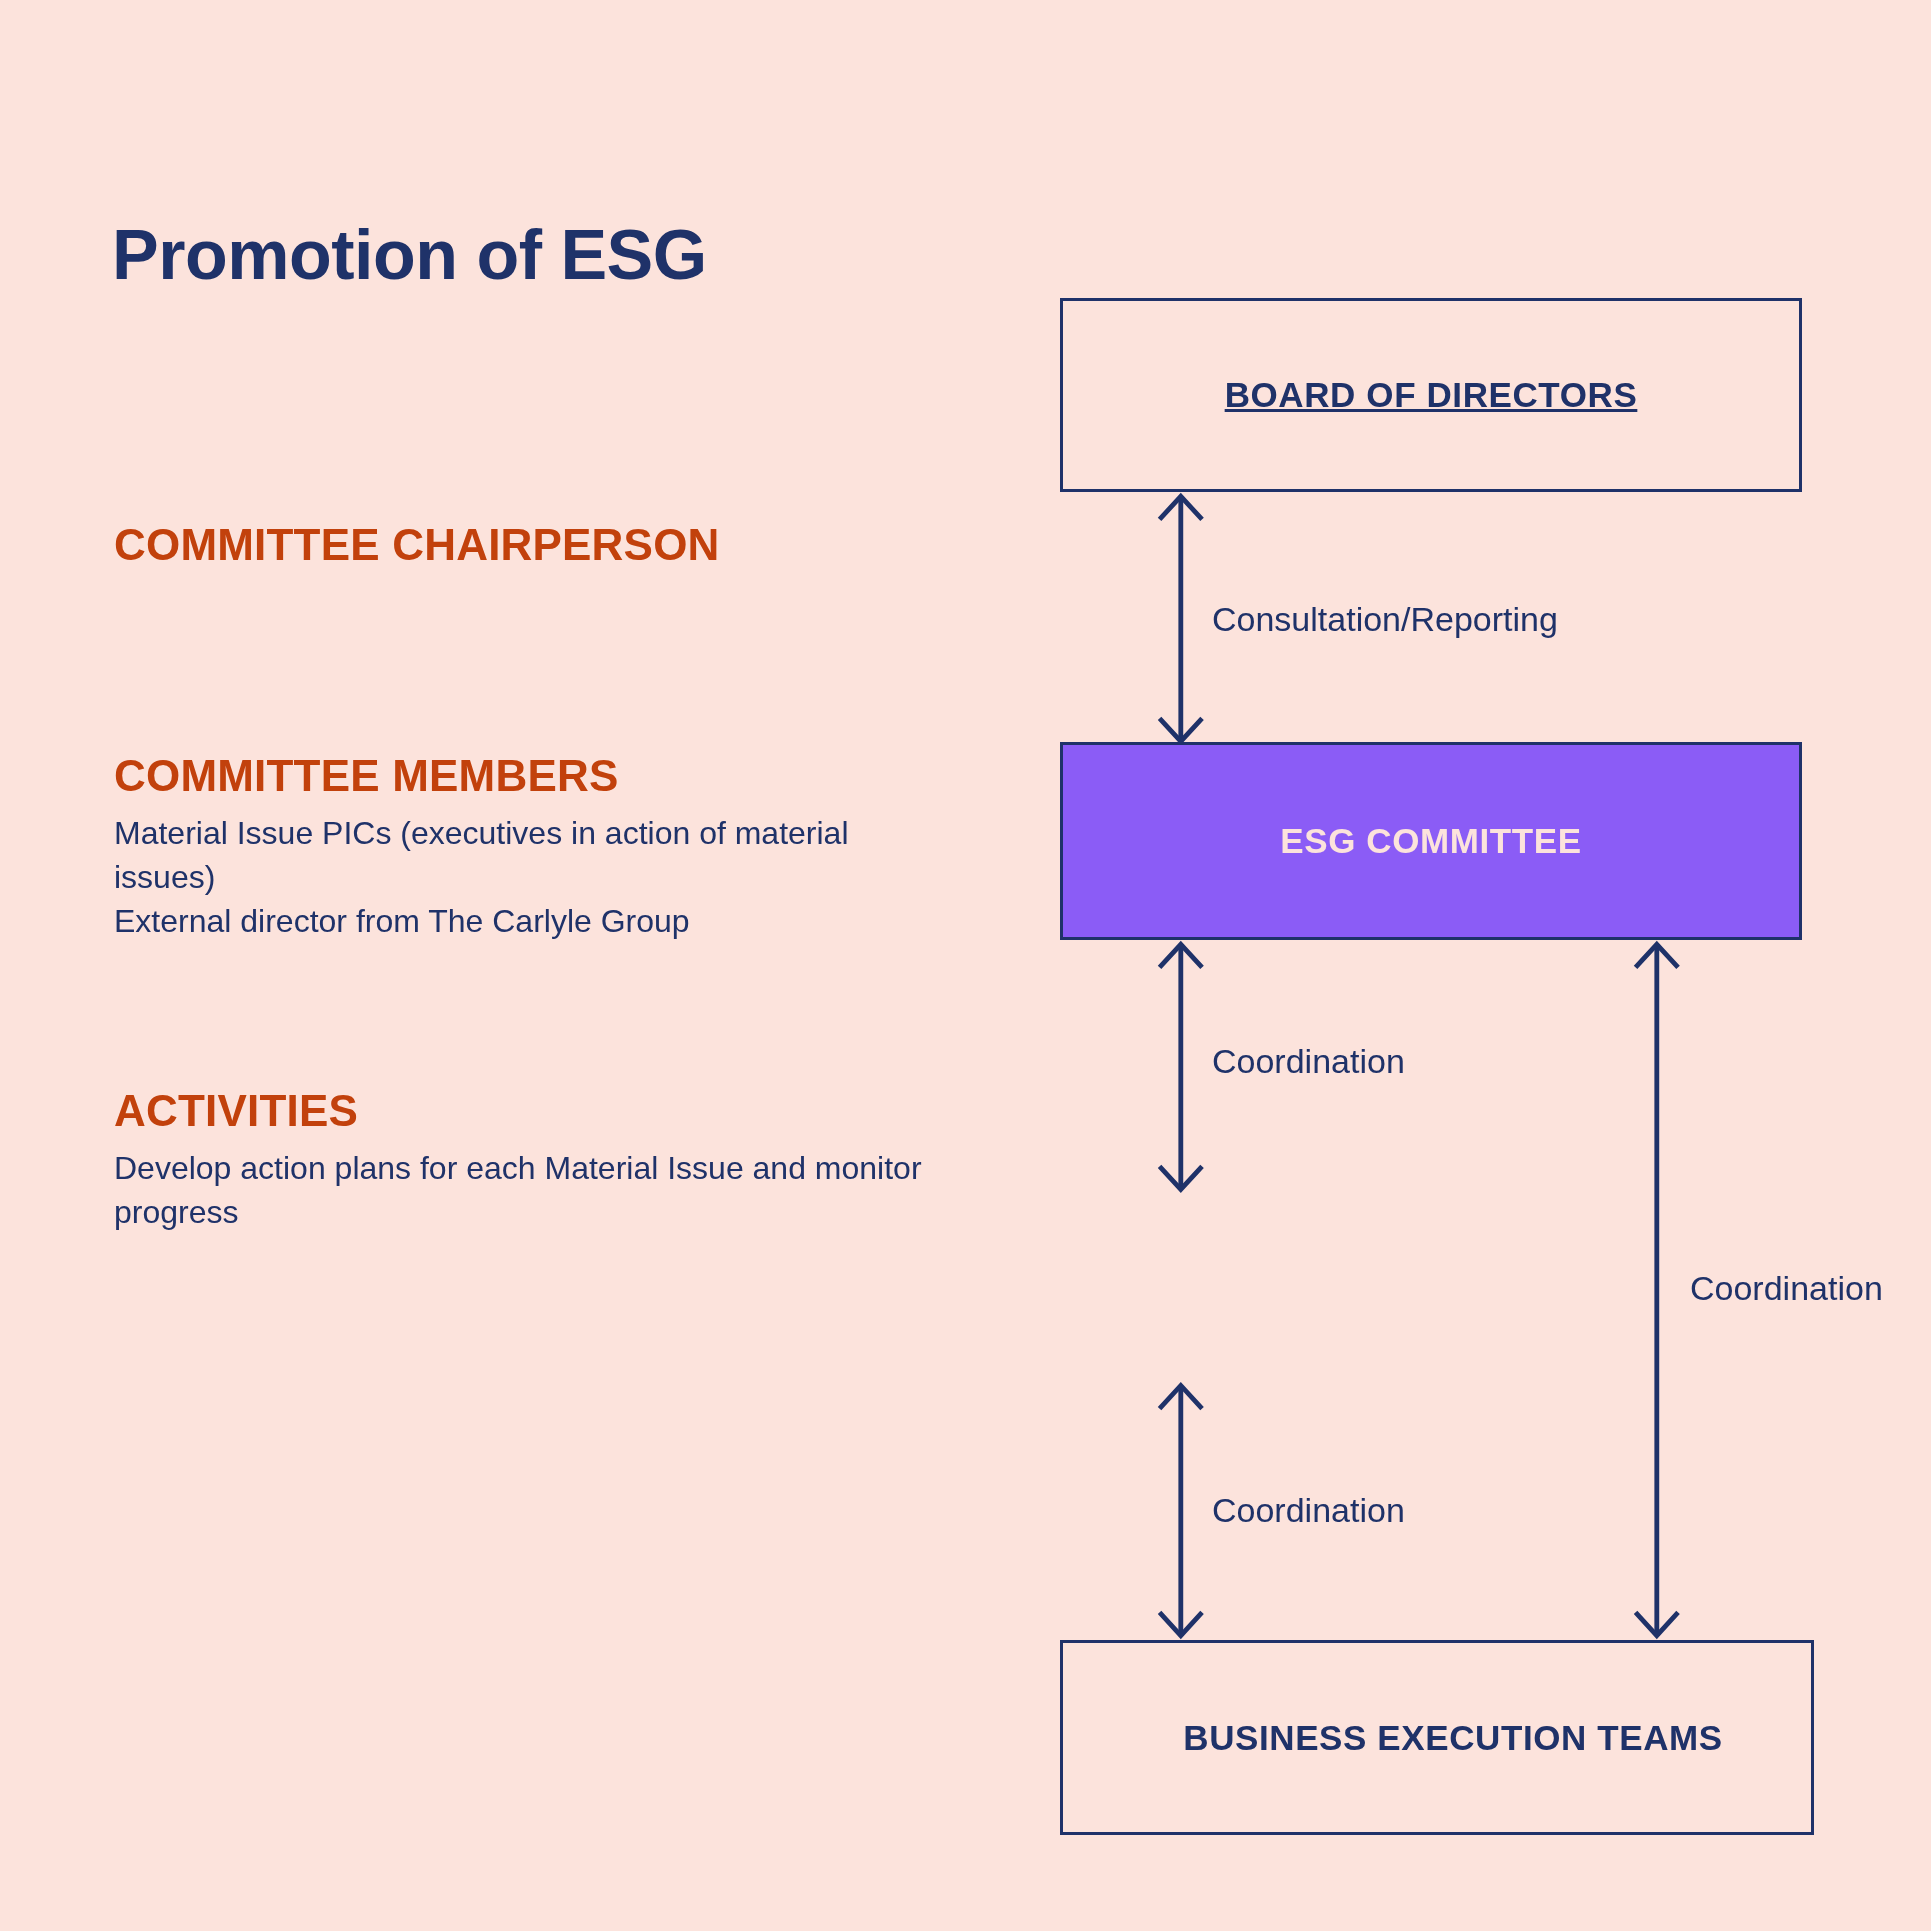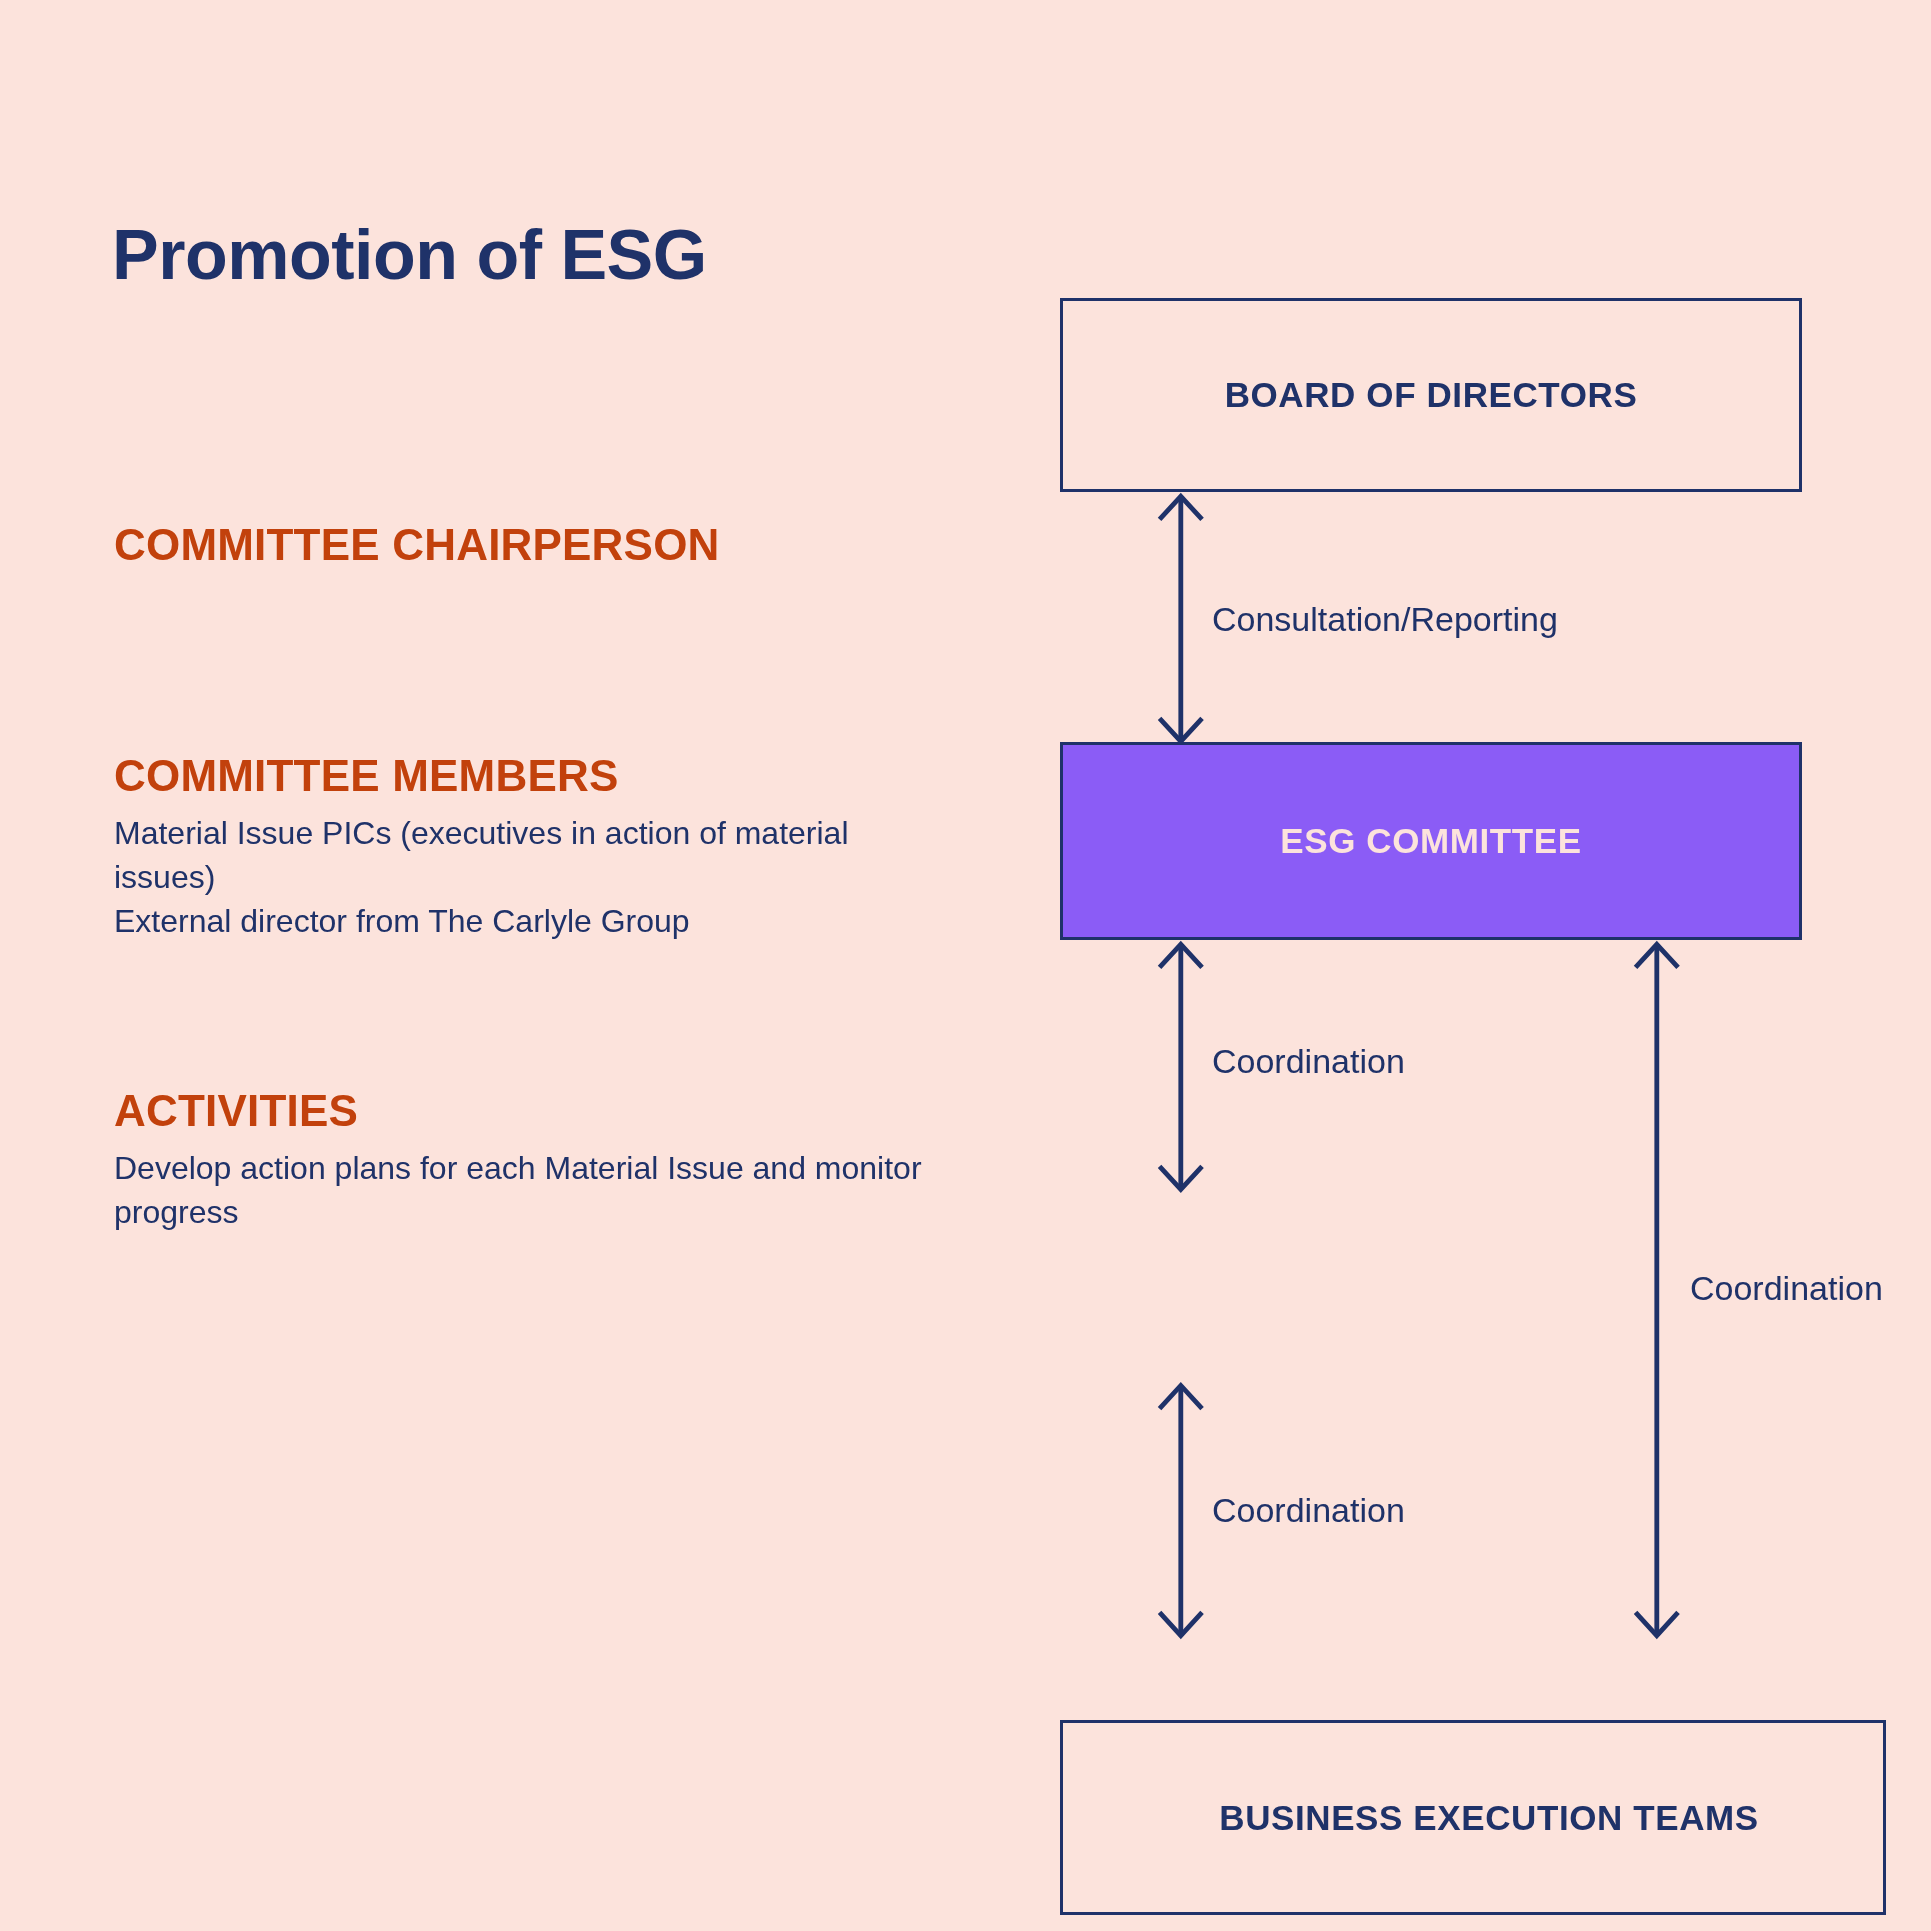--- a/index.html
+++ b/index.html
@@ -76,24 +76,24 @@
     font-weight: 700;
     letter-spacing: 0.6px;
     text-align: center;
     color: #1f3269;
   }
   .node.filled {
     background: #8b5cf6;
     color: #fce3dc;
     border-color: #1f3269;
   }
-  #node-board    { left: 1060px; top: 298px;  width: 742px; height: 194px; }
+  #node-board    { left: 1060px; top: 298px;  width: 742px; height: 194px; text-decoration: underline; }
   #node-esg      { left: 1060px; top: 742px;  width: 742px; height: 198px; }
   #node-deib     { left: 1060px; top: 1190px; width: 527px; height: 189px; }
-  #node-business { left: 1060px; top: 1720px; width: 826px; height: 195px; padding-left: 32px; }
+  #node-business { left: 1060px; top: 1640px; width: 754px; height: 195px; padding-left: 32px; }
 
   
   #arrows {
     position: absolute;
     left: 0; top: 0;
     width: 1931px; height: 1931px;
     pointer-events: none;
   }
 
   .edge-label {

